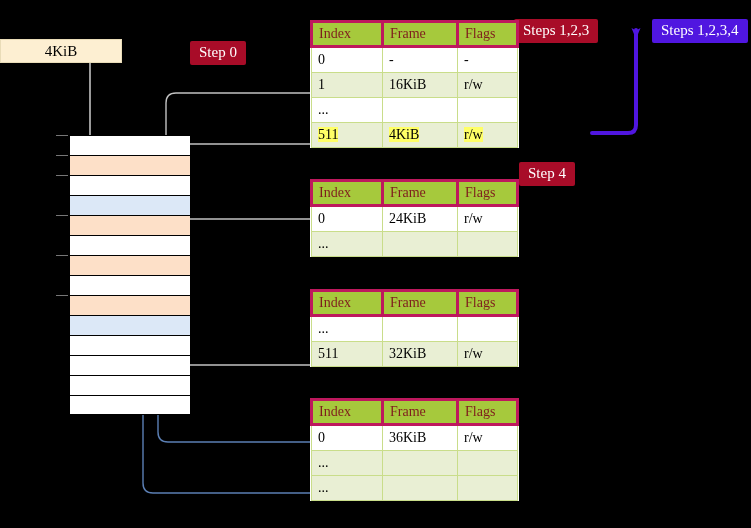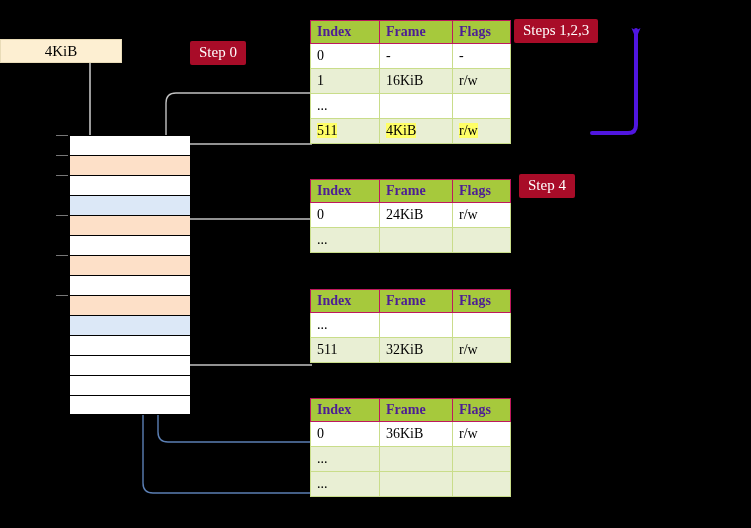--- a/index.html
+++ b/index.html
@@ -59,25 +59,25 @@
 
   
   .ptable{
     position:absolute;
     border-collapse:collapse;
     font-size:14px;
     background:#ffffff;
   }
   .ptable th{
     background:#a6c93c;
-    color:#4c1d95;
-    font-weight:bold;
+    color:#7f1d1d;
+    font-weight:normal;
     text-align:left;
     padding:3px 6px;
-    border:1px solid #be185d;
+    border:3px solid #be185d;
     font-size:14px;
   }
   .ptable td{
     border:1px solid #c9dd8a;
     padding:3px 6px;
     color:#000000;
     height:18px;
     vertical-align:middle;
     background:#ffffff;
   }
@@ -123,21 +123,22 @@
 
     <path d="M312,493 L153,493 Q143,493 143,483 L143,238" fill="none" stroke="#5b7fb4" stroke-width="1.4" marker-end="url(#ahBlueUp)"></path>
 
     <path d="M592,133 L628,133 Q636,133 636,125 L636,30" fill="none" stroke="#5016e0" stroke-width="4" stroke-linecap="round" marker-end="url(#ahPurple)"></path>
   </svg>
 
   <div class="kib-box" style="left:0px;top:39px;width:120px;height:22px;">4KiB</div>
 
   <div class="badge red" style="left:190px;top:41px;text-align:right;">Step 0</div>
   <div class="badge red" style="left:514px;top:19px;">Steps 1,2,3</div>
-  <div class="badge red" style="left:519px;top:174px;">Step 4</div>
+  <div class="badge blue" style="left:652px;top:19px;">Steps 1,2,3,4</div>
+  <div class="badge red" style="left:519px;top:162px;">Step 4</div>
 
   <div id="memcol">
       <div class="memrow white" style="top: 0px;"></div>
       <div class="memrow orange" style="top: 20px;"></div>
       <div class="memrow white" style="top: 40px;"></div>
       <div class="memrow blue" style="top: 60px;"></div>
       <div class="memrow orange" style="top: 80px;"></div>
       <div class="memrow white" style="top: 100px;"></div>
       <div class="memrow orange" style="top: 120px;"></div>
       <div class="memrow white" style="top: 140px;"></div>

